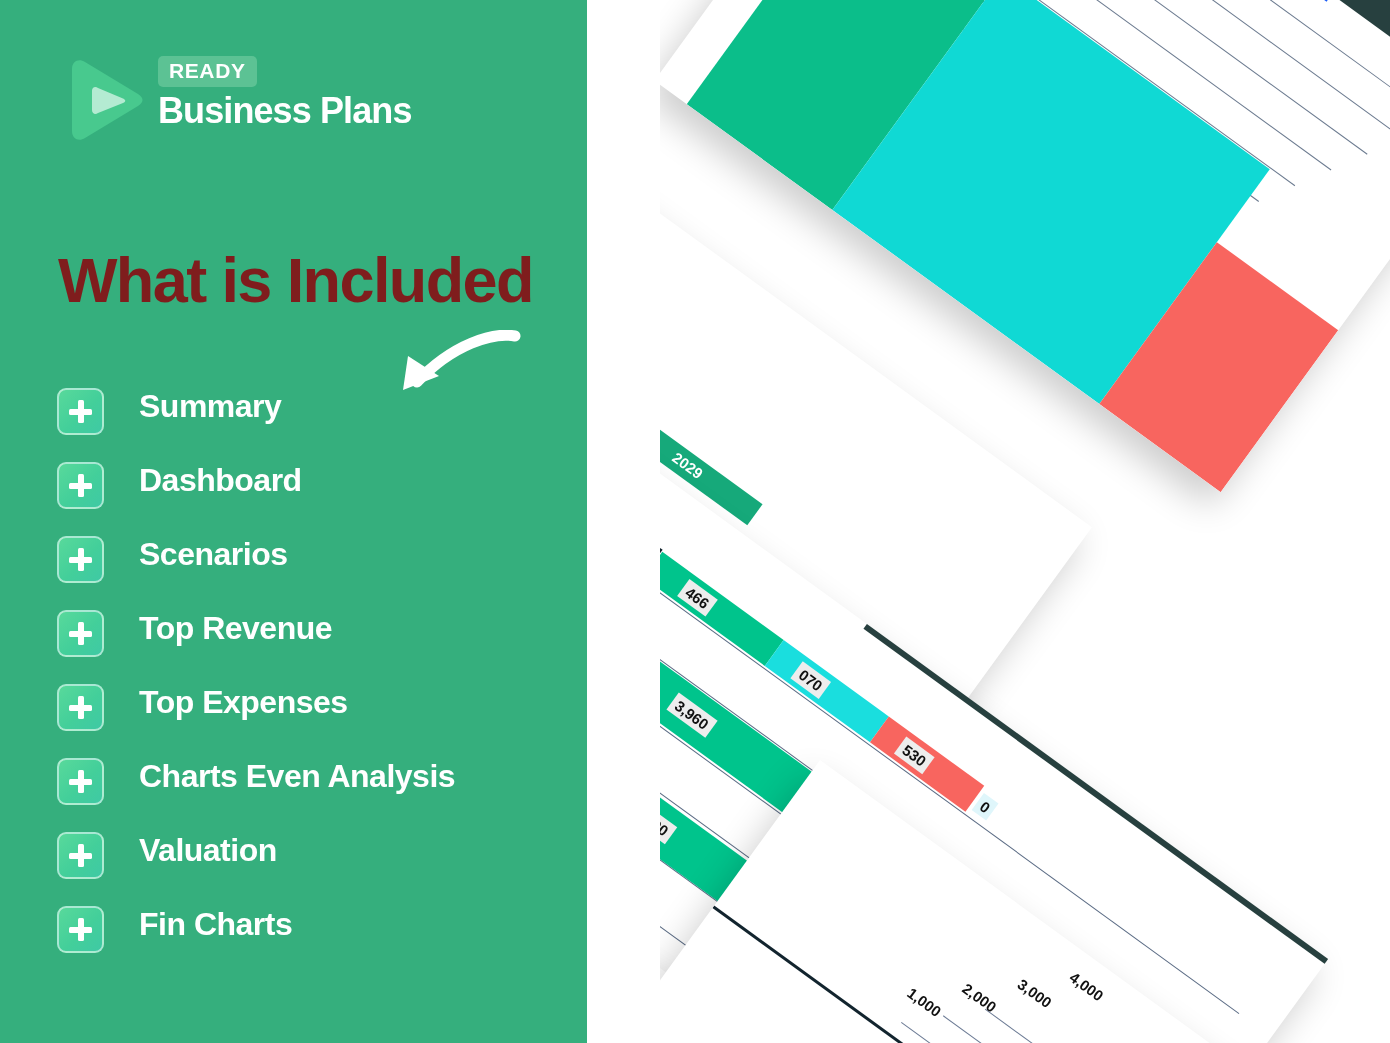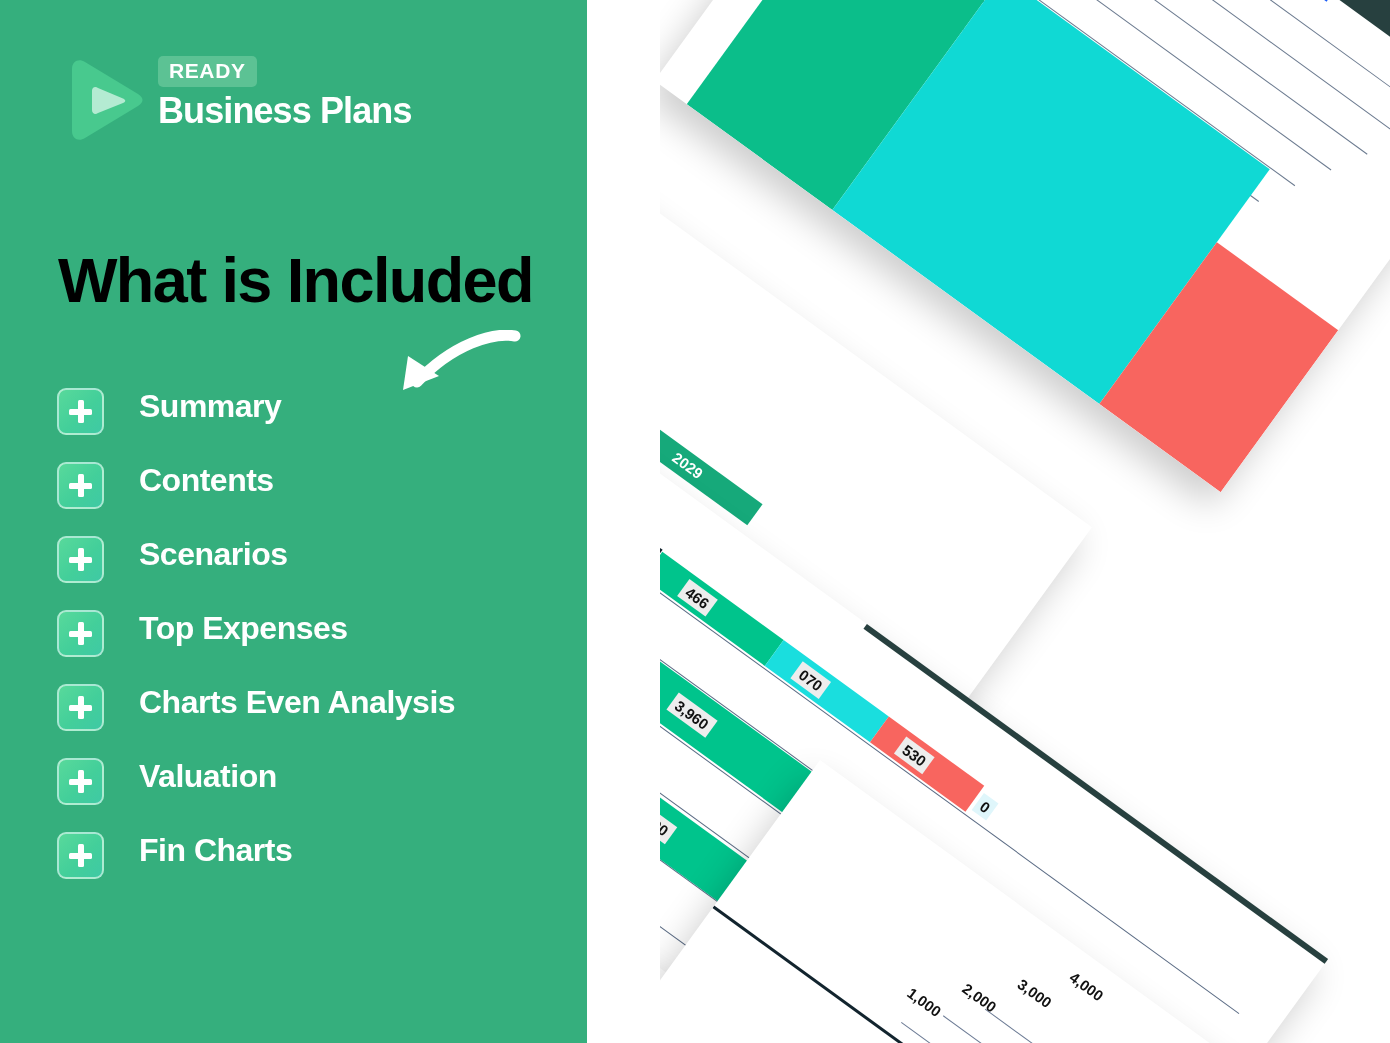--- a/index.html
+++ b/index.html
@@ -24,21 +24,21 @@
     padding:3px 11px 4px 11px; border-radius:5px; line-height:1.12;
   }
   #brand-name {
     color:#ffffff; font-size:36px; font-weight:bold; letter-spacing:-0.9px;
     margin-top:4px; line-height:1.1; white-space:nowrap;
   }
 
   
   #heading {
     position:absolute; left:58px; top:247px; width:600px;
-    color:#000000; font-size:63px; font-weight:bold; letter-spacing:-1.6px;
+    color:#7f1d1d; font-size:63px; font-weight:bold; letter-spacing:-1.6px;
     line-height:1.05; white-space:nowrap;
   }
 
   
   #arrow-doodle { position:absolute; left:383px; top:330px; width:140px; height:70px; }
 
   
   #feature-list { position:absolute; left:57px; top:388px; width:600px; }
   .feature-row {
     display:flex; height:52px; margin-bottom:22px;
@@ -279,28 +279,32 @@
 
     <div id="feature-list">
 
       <div class="feature-row">
         <span class="plus-tile"></span>
         <span class="feature-label nosel">Summary</span>
       </div>
 
       <div class="feature-row">
         <span class="plus-tile"></span>
-        <span class="feature-label nosel">Contents</span>
+        <span class="feature-label nosel">Dashboard</span>
       </div>
 
       <div class="feature-row">
         <span class="plus-tile"></span>
         <span class="feature-label nosel">Scenarios</span>
       </div>
 
+      <div class="feature-row">
+        <span class="plus-tile"></span>
+        <span class="feature-label nosel">Top Revenue</span>
+      </div>
 
       <div class="feature-row">
         <span class="plus-tile"></span>
         <span class="feature-label nosel">Top Expenses</span>
       </div>
 
       <div class="feature-row">
         <span class="plus-tile"></span>
         <span class="feature-label nosel">Charts Even Analysis</span>
       </div>

